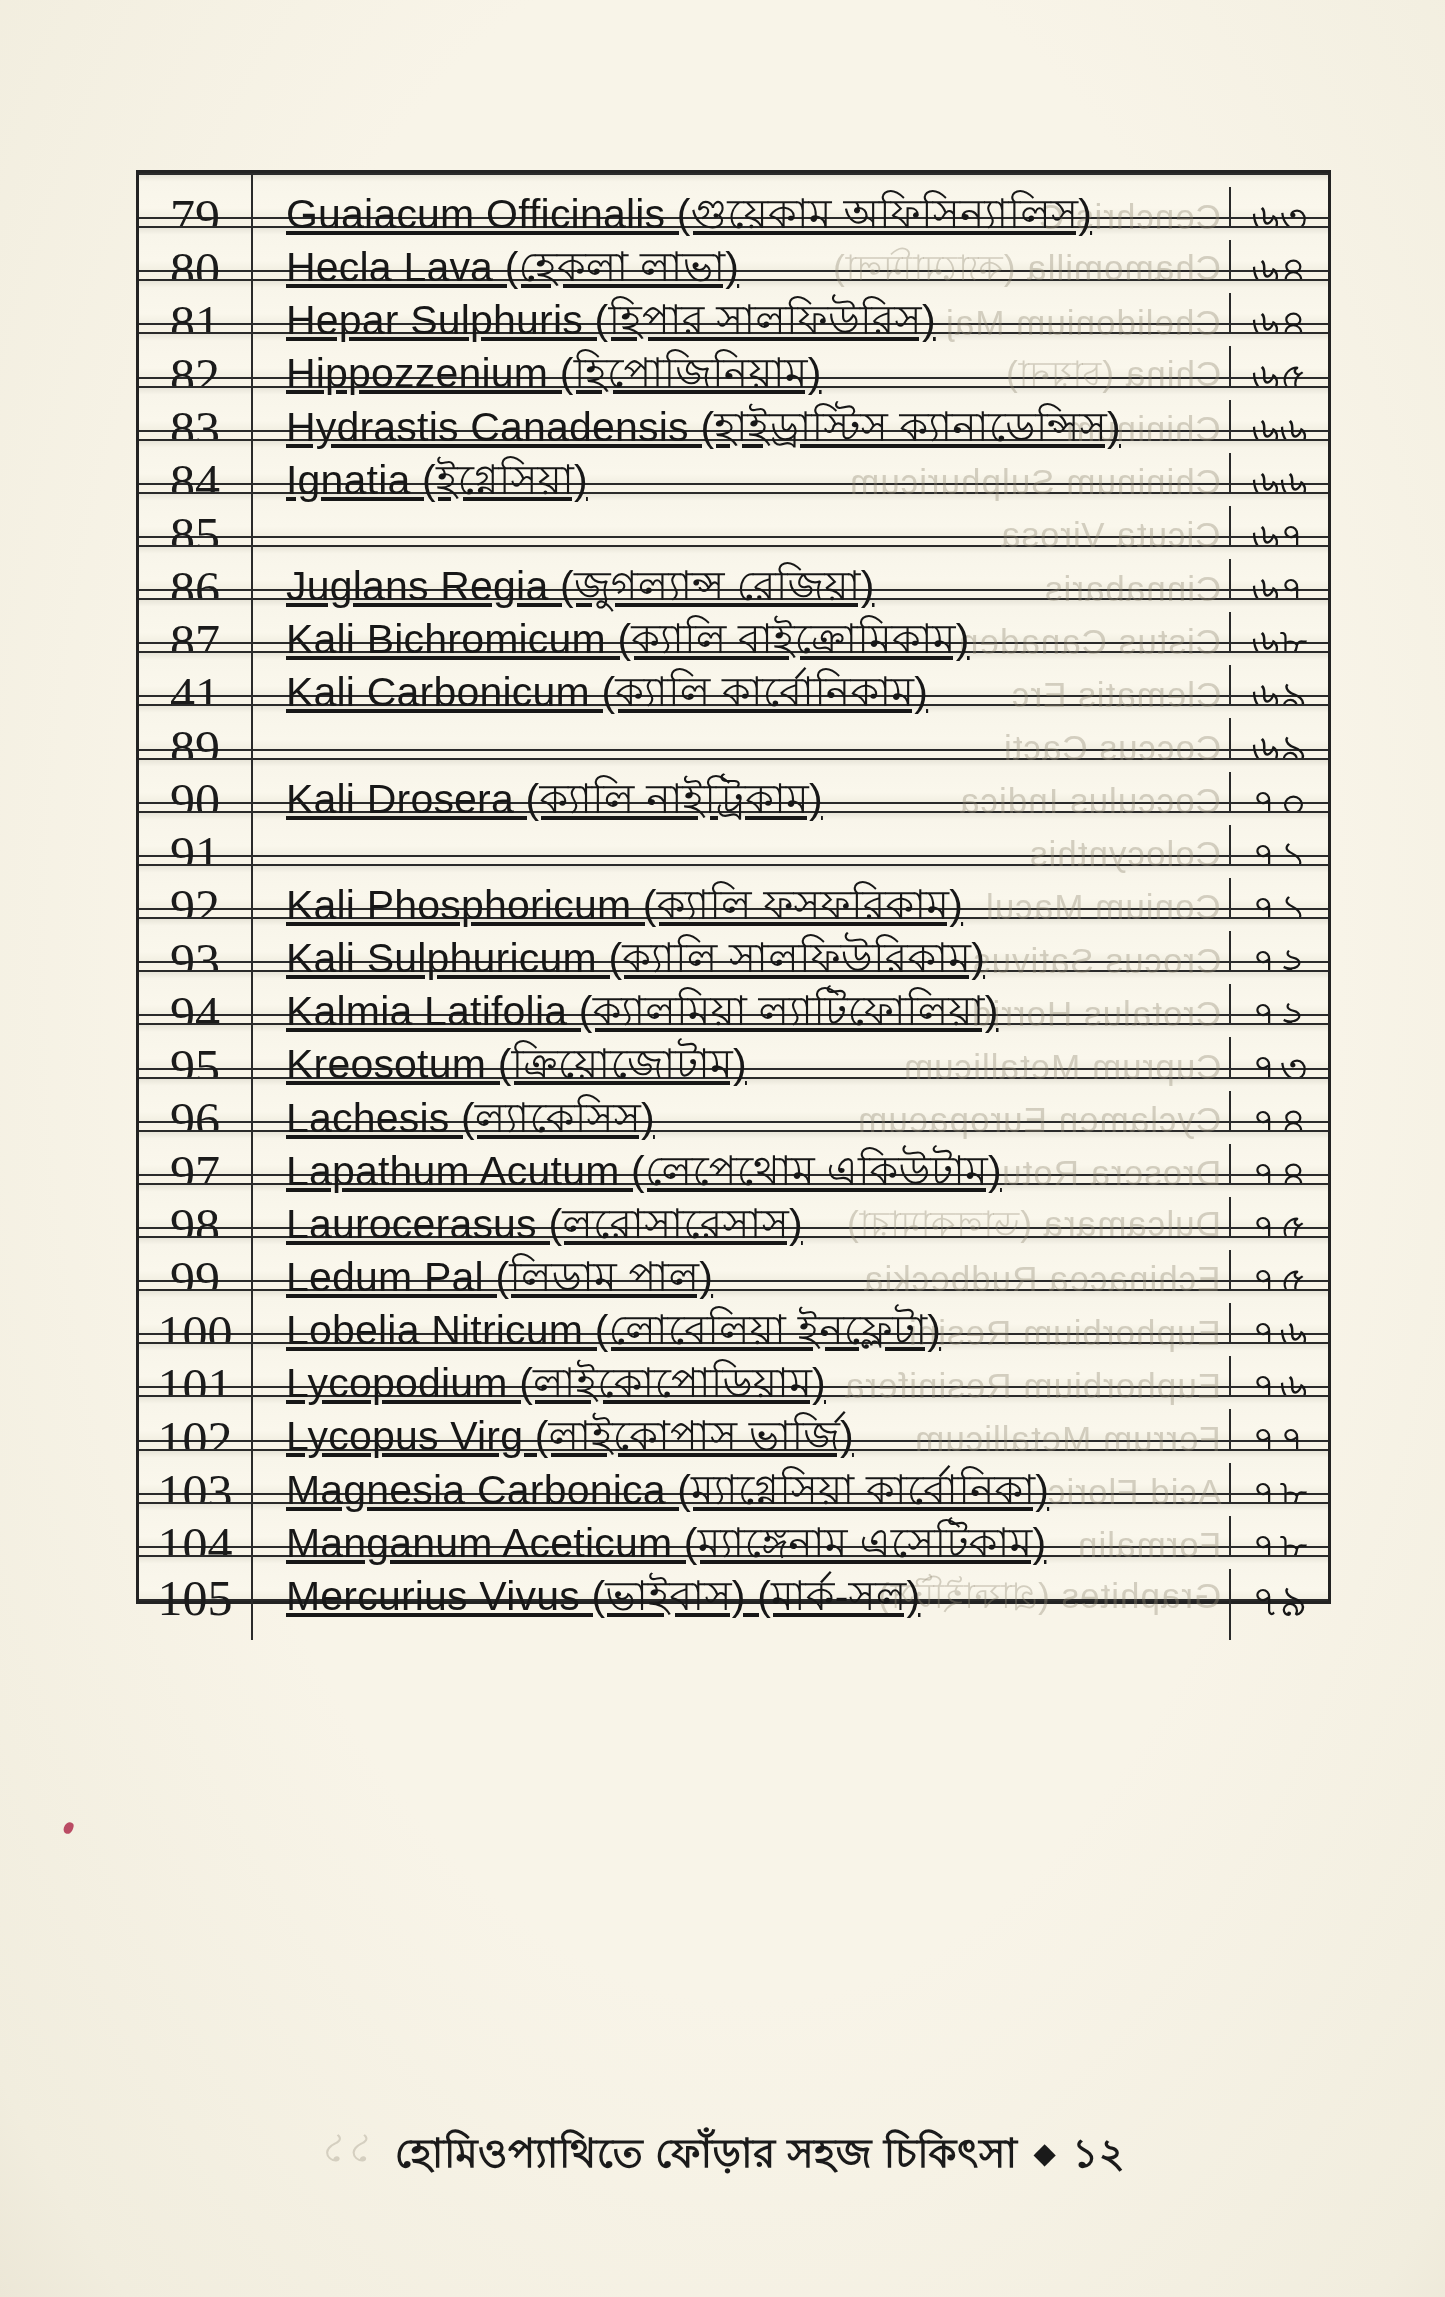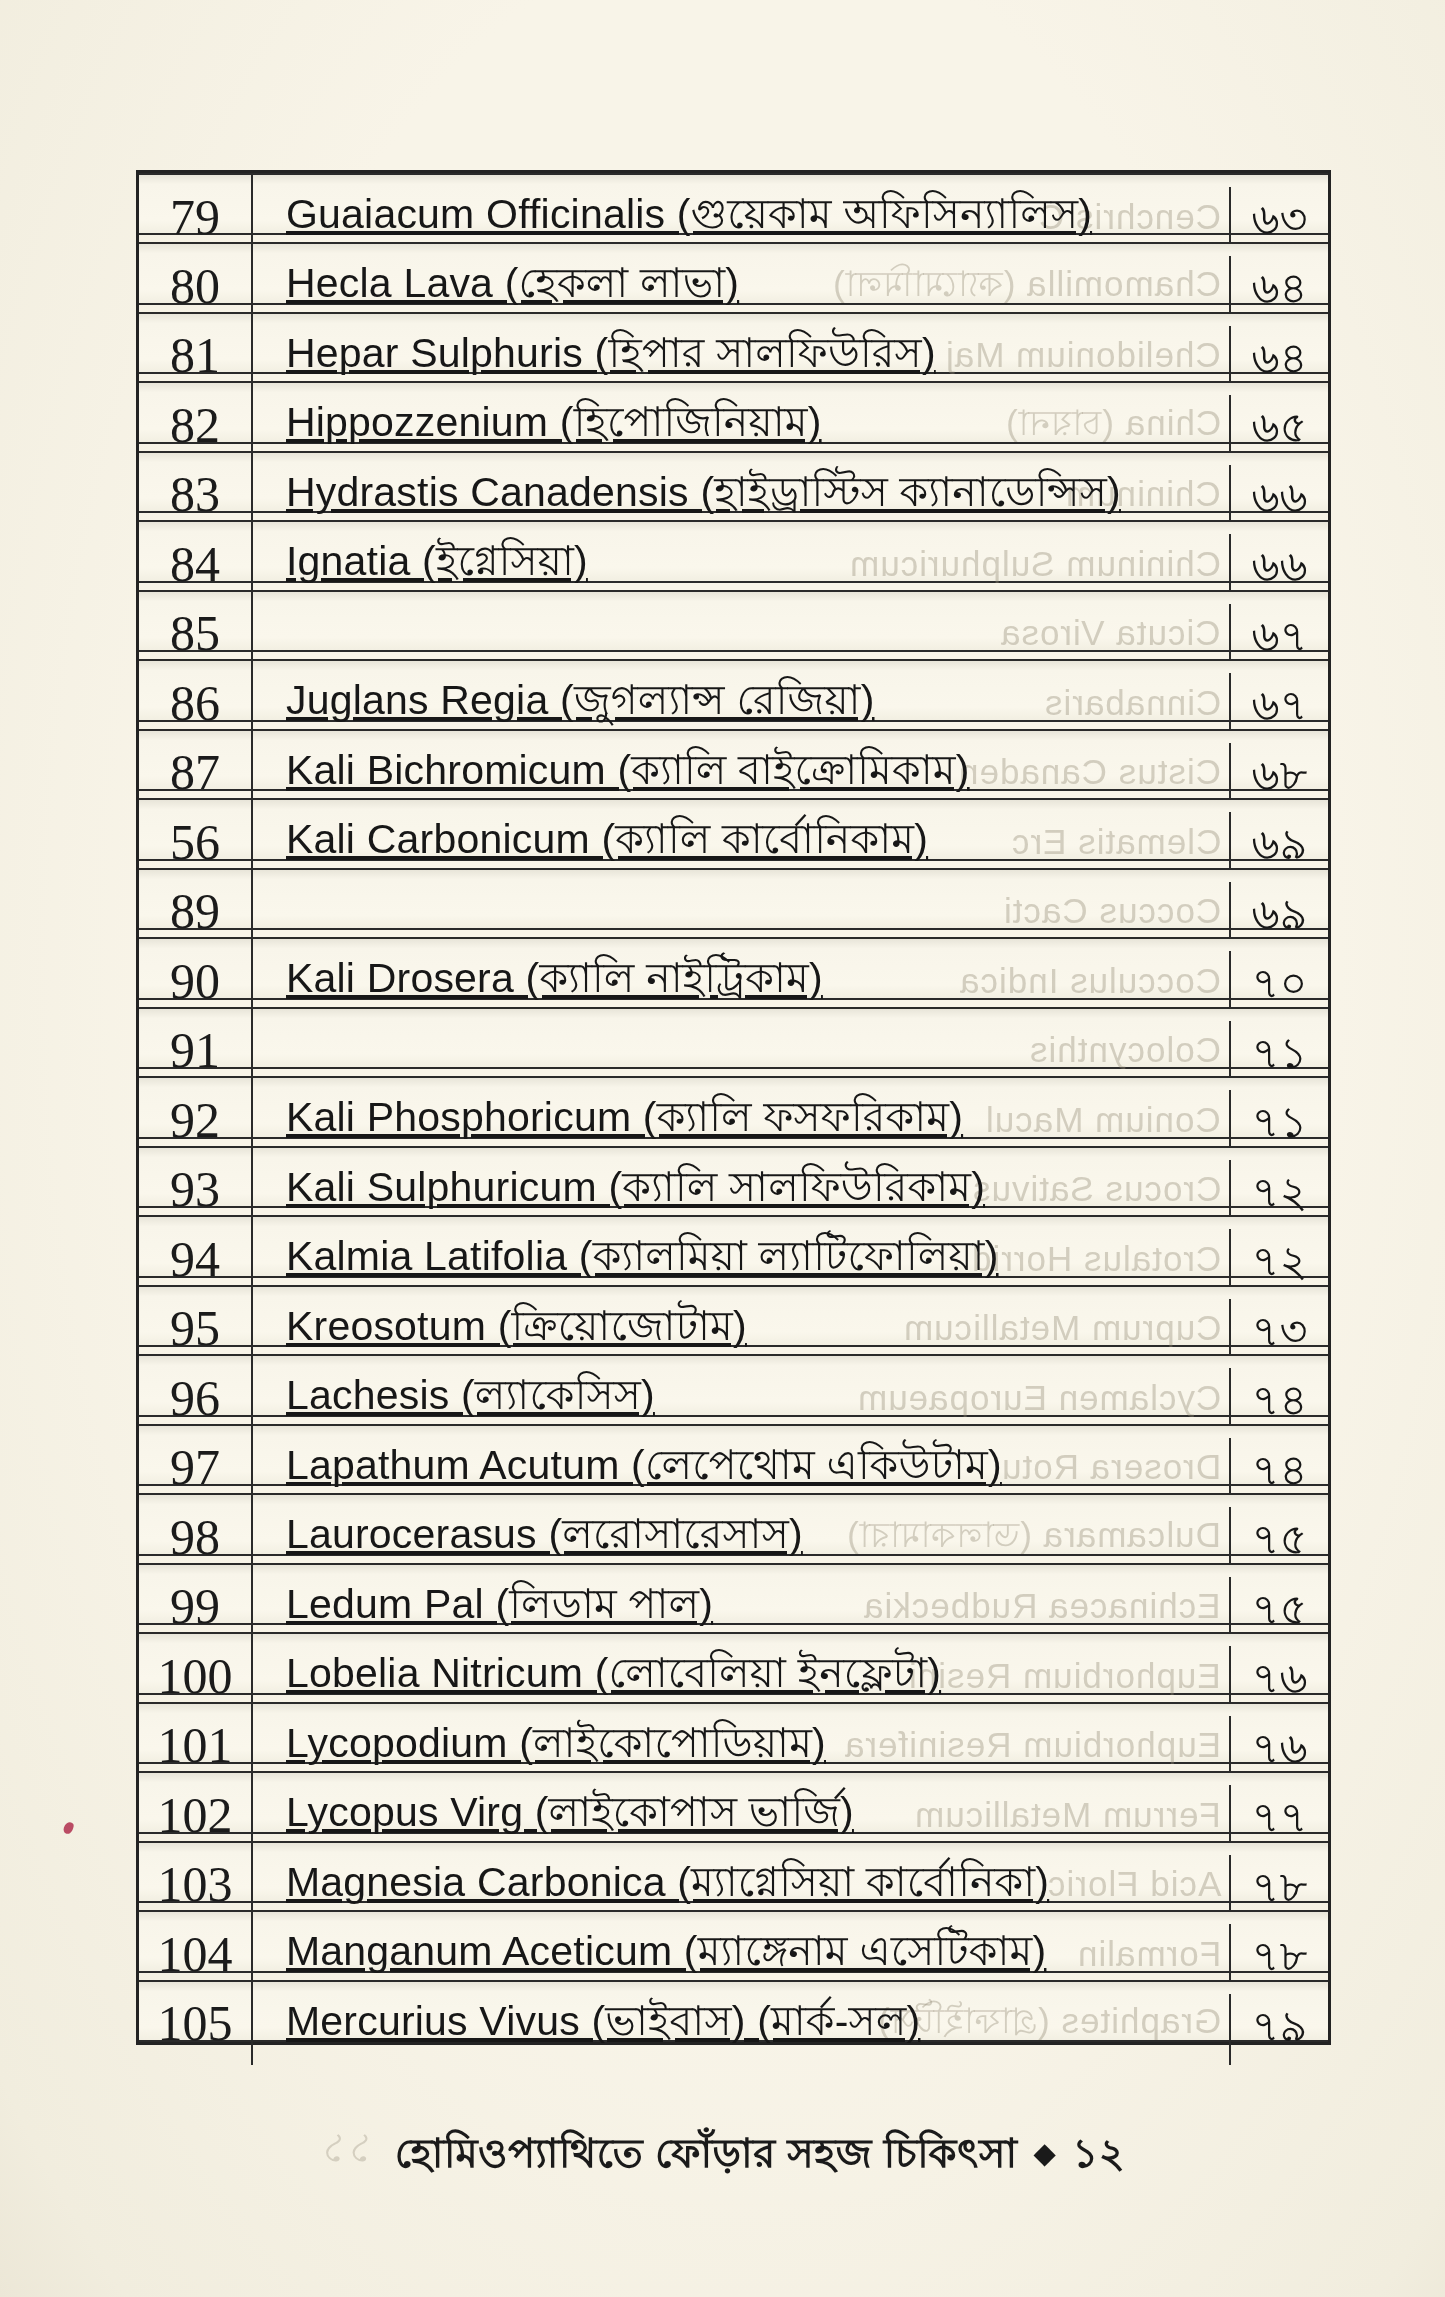--- a/index.html
+++ b/index.html
@@ -6,21 +6,21 @@
   .page{
     position:relative;
     width:1445px;height:2297px;
     background:
       radial-gradient(ellipse at 52% 42%, #f8f4e8 55%, #f1edde 92%, #ece7d7 100%);
     font-family:"Liberation Sans","DejaVu Sans",sans-serif;
     overflow:hidden;
   }
   .idx-table{
     position:absolute;left:136px;top:170px;
-    width:1195px;height:1875px;
+    width:1195px;height:1434px;
     box-sizing:border-box;
     display:grid;
     grid-template-rows:repeat(27,1fr);
     row-gap:7px;
     border:3px solid #232323;
   }
   .row{
     display:grid;
     grid-template-columns:114px 1fr 99px;
     border-top:2px solid #2a2a2a;
@@ -152,21 +152,21 @@
       </div>
       <div class="row">
         <div class="cell c-serial">87</div>
         <div class="cell c-name">
           <span class="ghost">Cistus Canaden</span>
           <span class="nm">Kali Bichromicum (ক্যালি বাইক্রোমিকাম)</span>
         </div>
         <div class="cell c-page">৬৮</div>
       </div>
       <div class="row">
-        <div class="cell c-serial">56</div>
+        <div class="cell c-serial">41</div>
         <div class="cell c-name">
           <span class="ghost">Clematis Erc</span>
           <span class="nm">Kali Carbonicum (ক্যালি কার্বোনিকাম)</span>
         </div>
         <div class="cell c-page">৬৯</div>
       </div>
       <div class="row">
         <div class="cell c-serial">89</div>
         <div class="cell c-name">
           <span class="ghost">Coccus Cacti</span>

